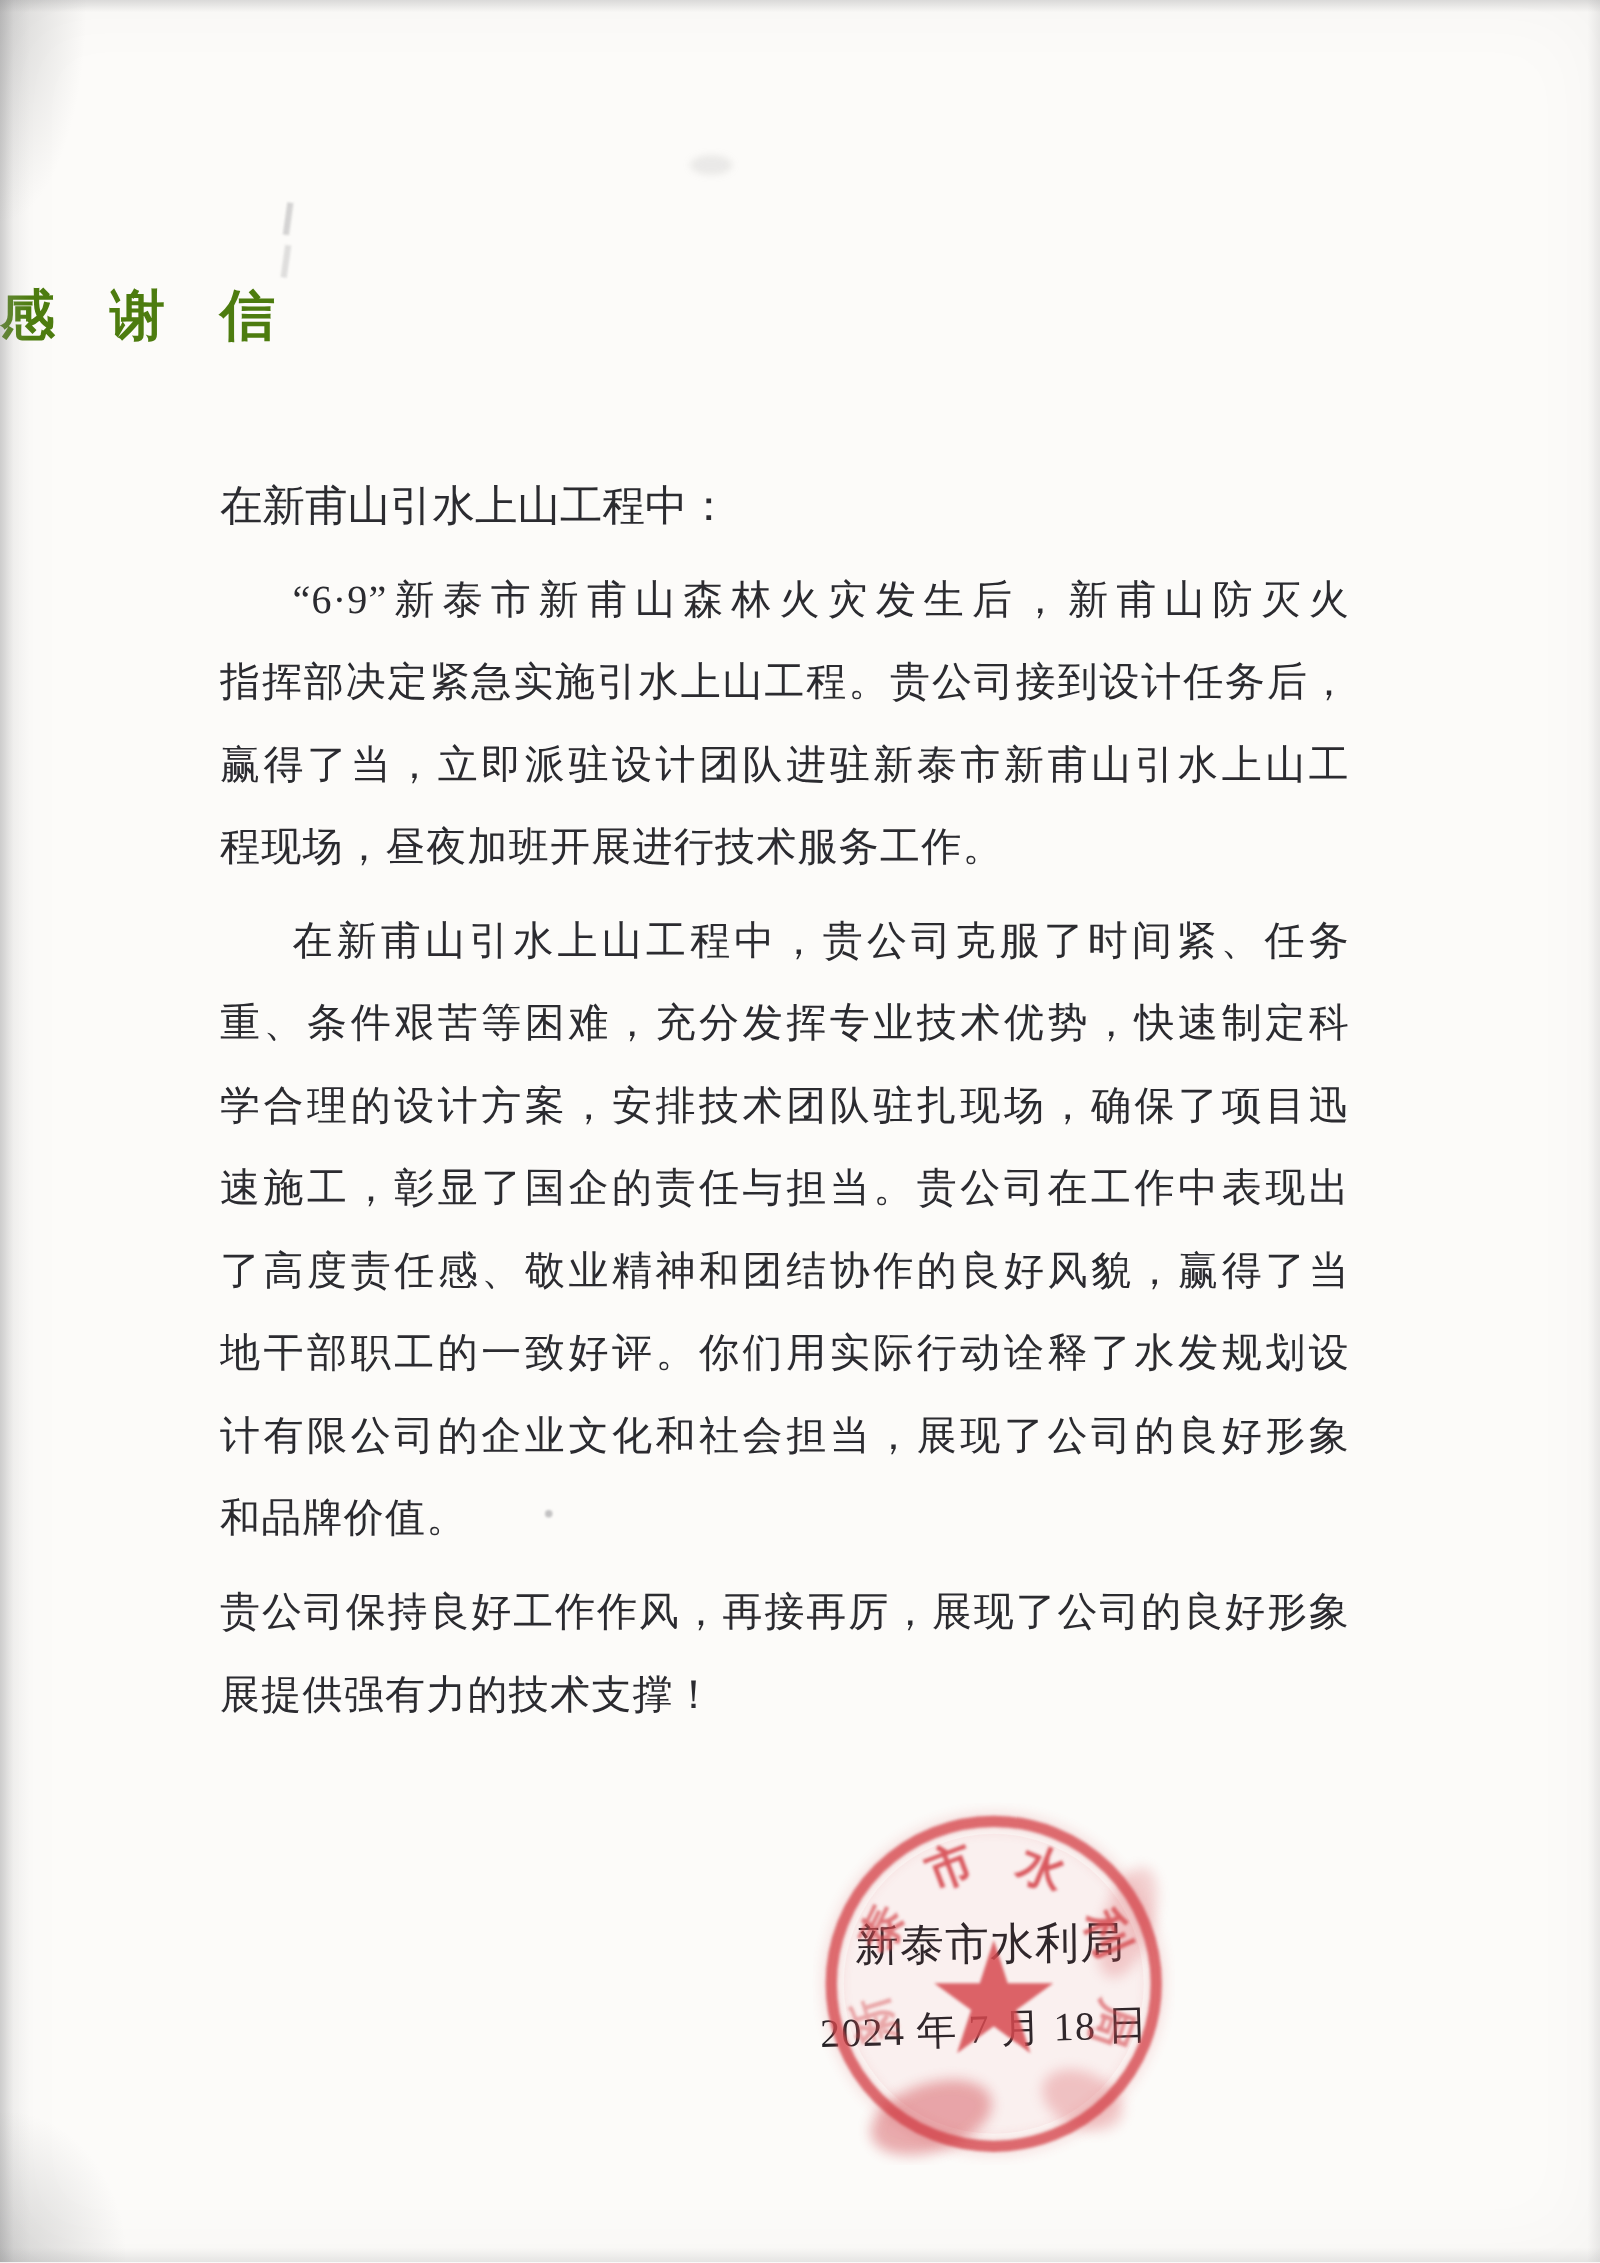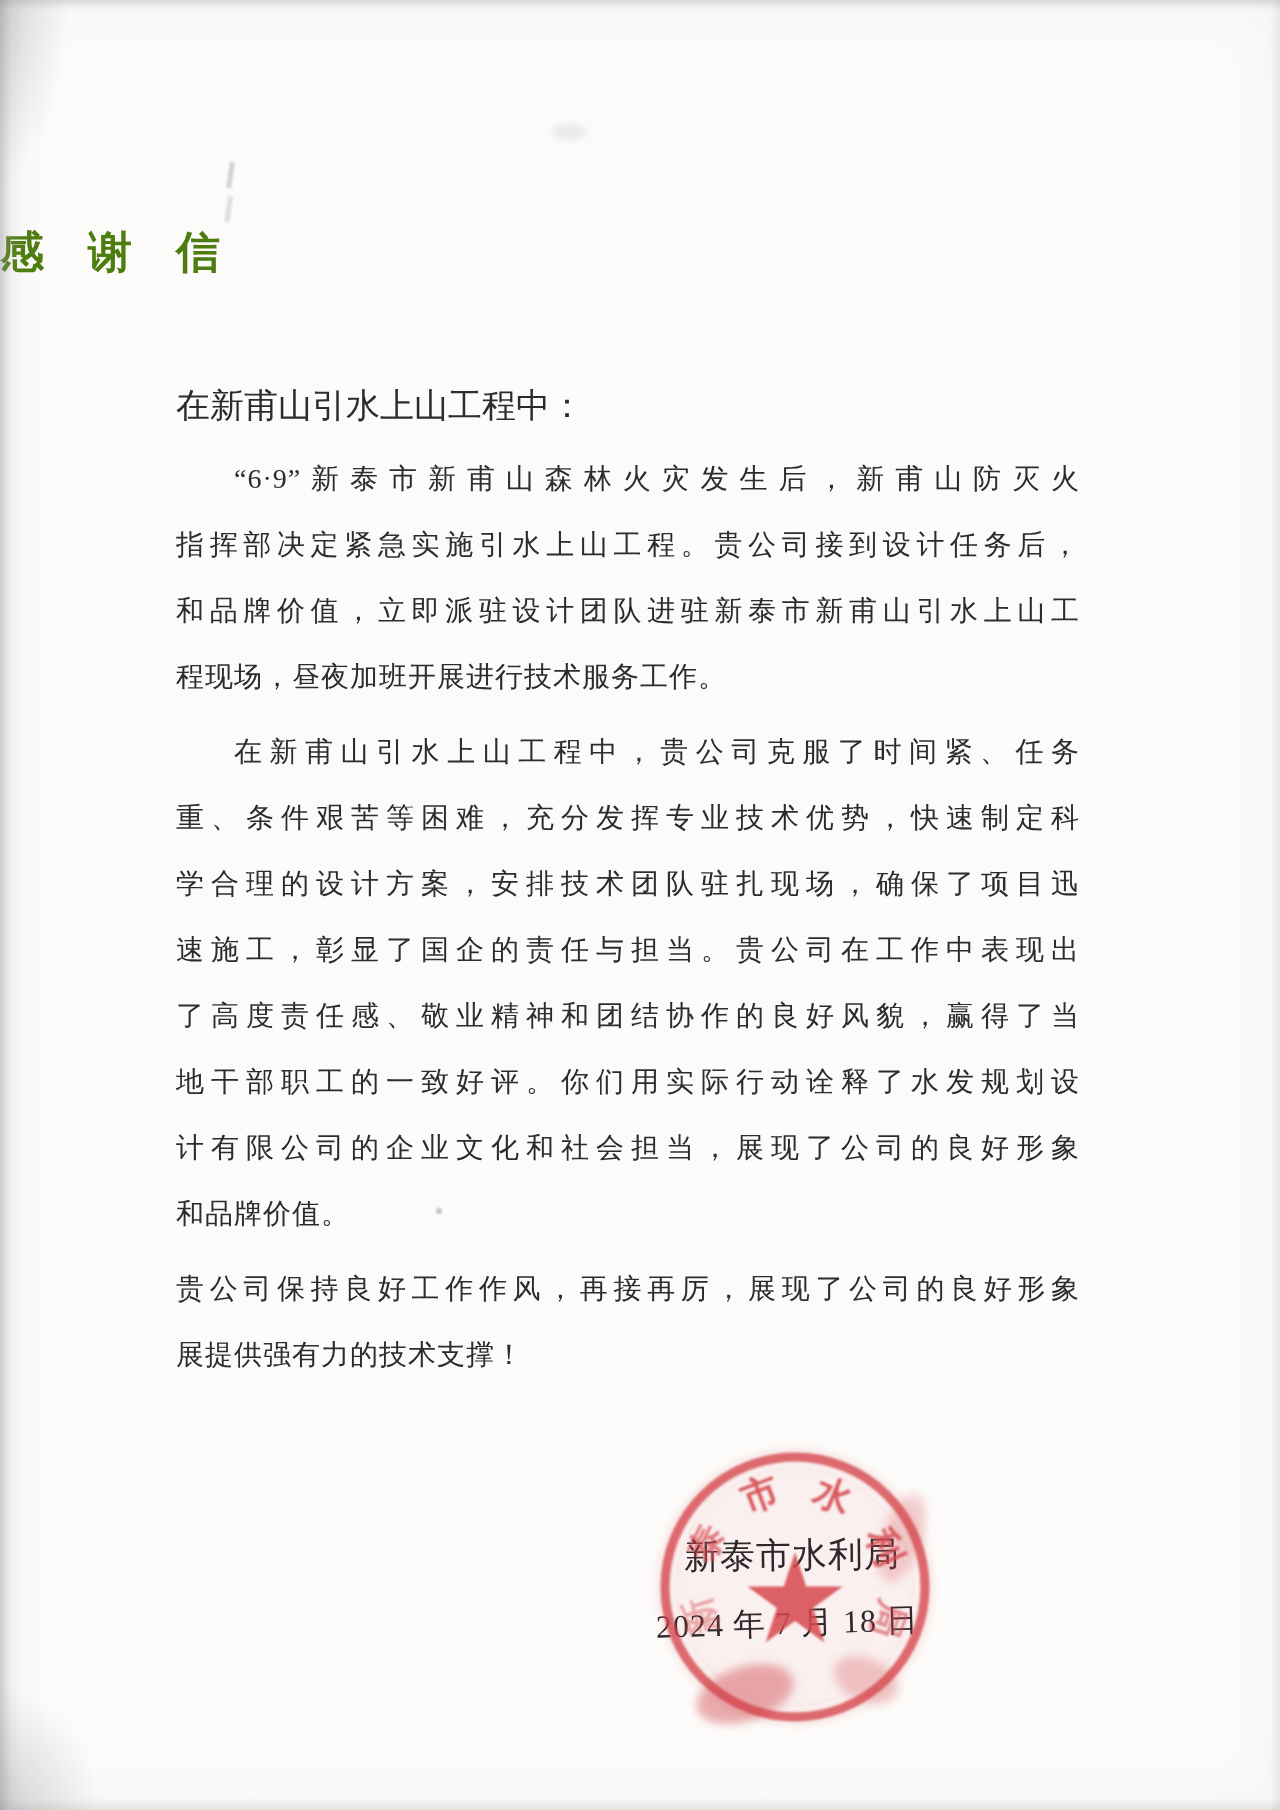--- a/index.html
+++ b/index.html
@@ -34,21 +34,21 @@
   .body-block {
     position: absolute;
     top: 446px; left: 176px;
     width: 904px;
   }
   .para { margin: 0 0 9px 0; }
   .line {
     width: 904px;
     height: 66px;
     line-height: 66px;
-    font-size: 28px;
+    font-size: 32px;
     text-align: justify;
     text-align-last: justify;
     letter-spacing: 1px;
   }
   .line.indent { text-indent: 58px; }
   .line.last { text-align-last: left; }
 
   .signature {
     position: absolute;
     top: 1532px; left: 684px;
@@ -129,21 +129,21 @@
 <div class="page">
 
   <div class="title">感　谢　信</div>
 
   <div class="salutation">在新甫山引水上山工程中：</div>
 
   <div class="body-block">
     <div class="para">
       <div class="line indent">“6·9”新泰市新甫山森林火灾发生后，新甫山防灭火</div>
       <div class="line">指挥部决定紧急实施引水上山工程。贵公司接到设计任务后，</div>
-      <div class="line">和品牌价值，立即派驻设计团队进驻新泰市新甫山引水上山工</div>
+      <div class="line">赢得了当，立即派驻设计团队进驻新泰市新甫山引水上山工</div>
       <div class="line last">程现场，昼夜加班开展进行技术服务工作。</div>
     </div>
     <div class="para">
       <div class="line indent">在新甫山引水上山工程中，贵公司克服了时间紧、任务</div>
       <div class="line">重、条件艰苦等困难，充分发挥专业技术优势，快速制定科</div>
       <div class="line">学合理的设计方案，安排技术团队驻扎现场，确保了项目迅</div>
       <div class="line">速施工，彰显了国企的责任与担当。贵公司在工作中表现出</div>
       <div class="line">了高度责任感、敬业精神和团结协作的良好风貌，赢得了当</div>
       <div class="line">地干部职工的一致好评。你们用实际行动诠释了水发规划设</div>
       <div class="line">计有限公司的企业文化和社会担当，展现了公司的良好形象</div>

